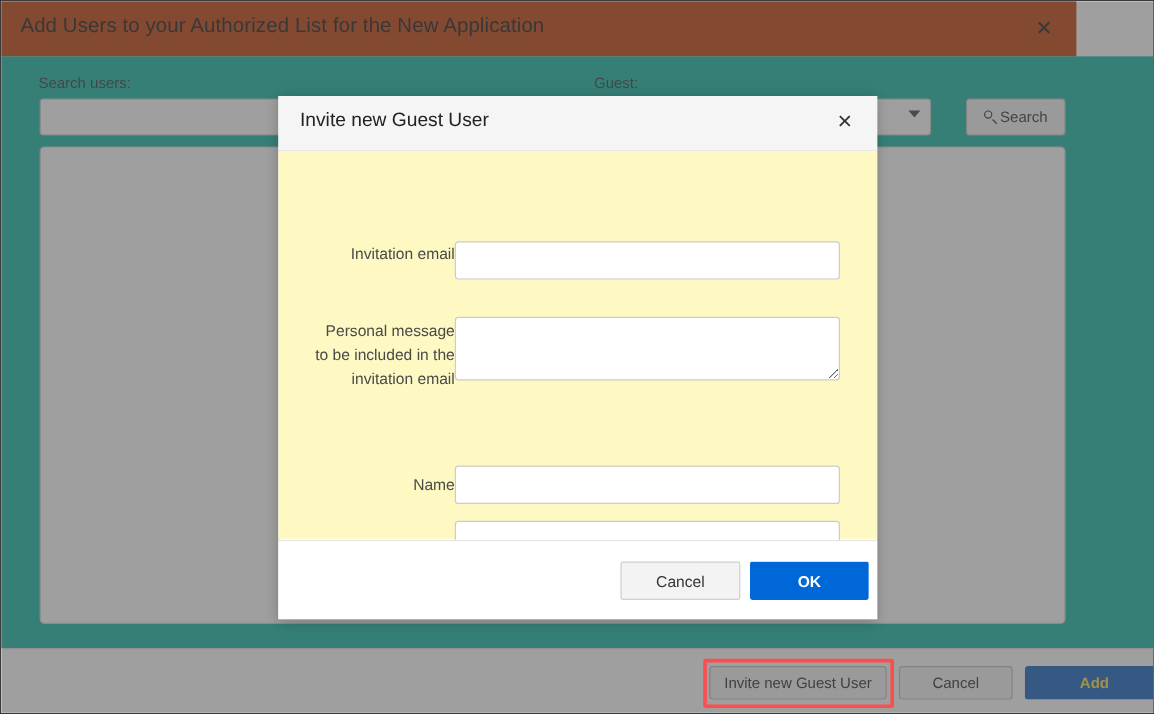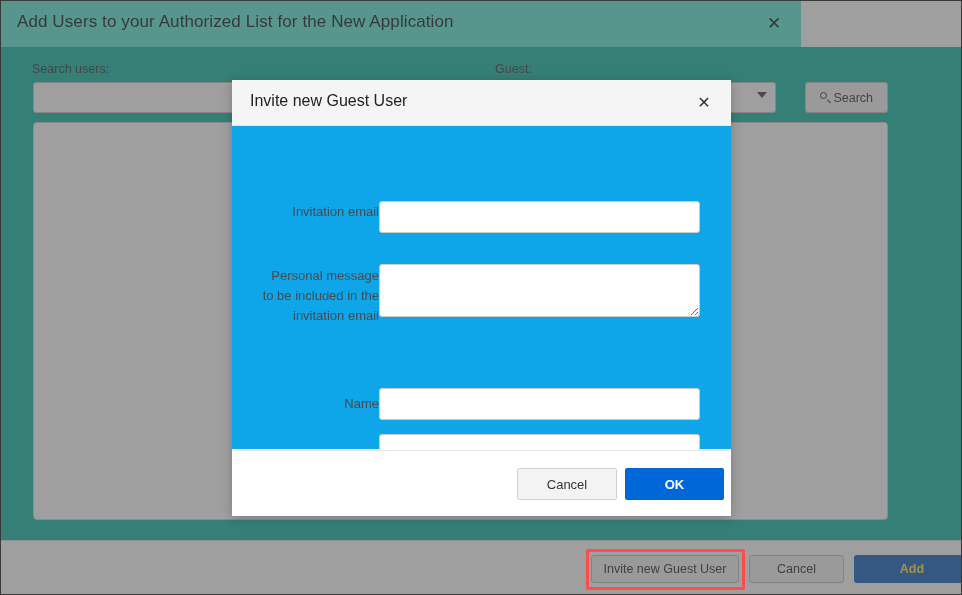--- a/index.html
+++ b/index.html
@@ -30,23 +30,23 @@
     left: 0; top: 0;
     width: 960px;
     height: 593px;
     background: #ffffff;
     box-sizing: border-box;
   }
 
   .base-titlebar {
     position: absolute;
     left: 0; top: 0;
-    width: 800px;
+    width: 896px;
     height: 46px;
-    background: #5eead4;
+    background: #c2410c;
     box-sizing: border-box;
   }
   .base-title {
     position: absolute;
     left: 16px;
     top: 11px;
     font-size: 17px;
     color: #1b1b1b;
     white-space: nowrap;
     letter-spacing: 0.1px;
@@ -308,21 +308,21 @@
     text-align: center;
     font-size: 16px;
     color: #333;
     cursor: pointer;
     user-select: none;
   }
 
   .modal-body {
     position: relative;
     height: 323px;
-    background: #0ea5e9;
+    background: #fef9c3;
     box-sizing: border-box;
   }
 
   .form-row {
     position: absolute;
     left: 0;
     width: 100%;
     box-sizing: border-box;
   }
   .form-label {

